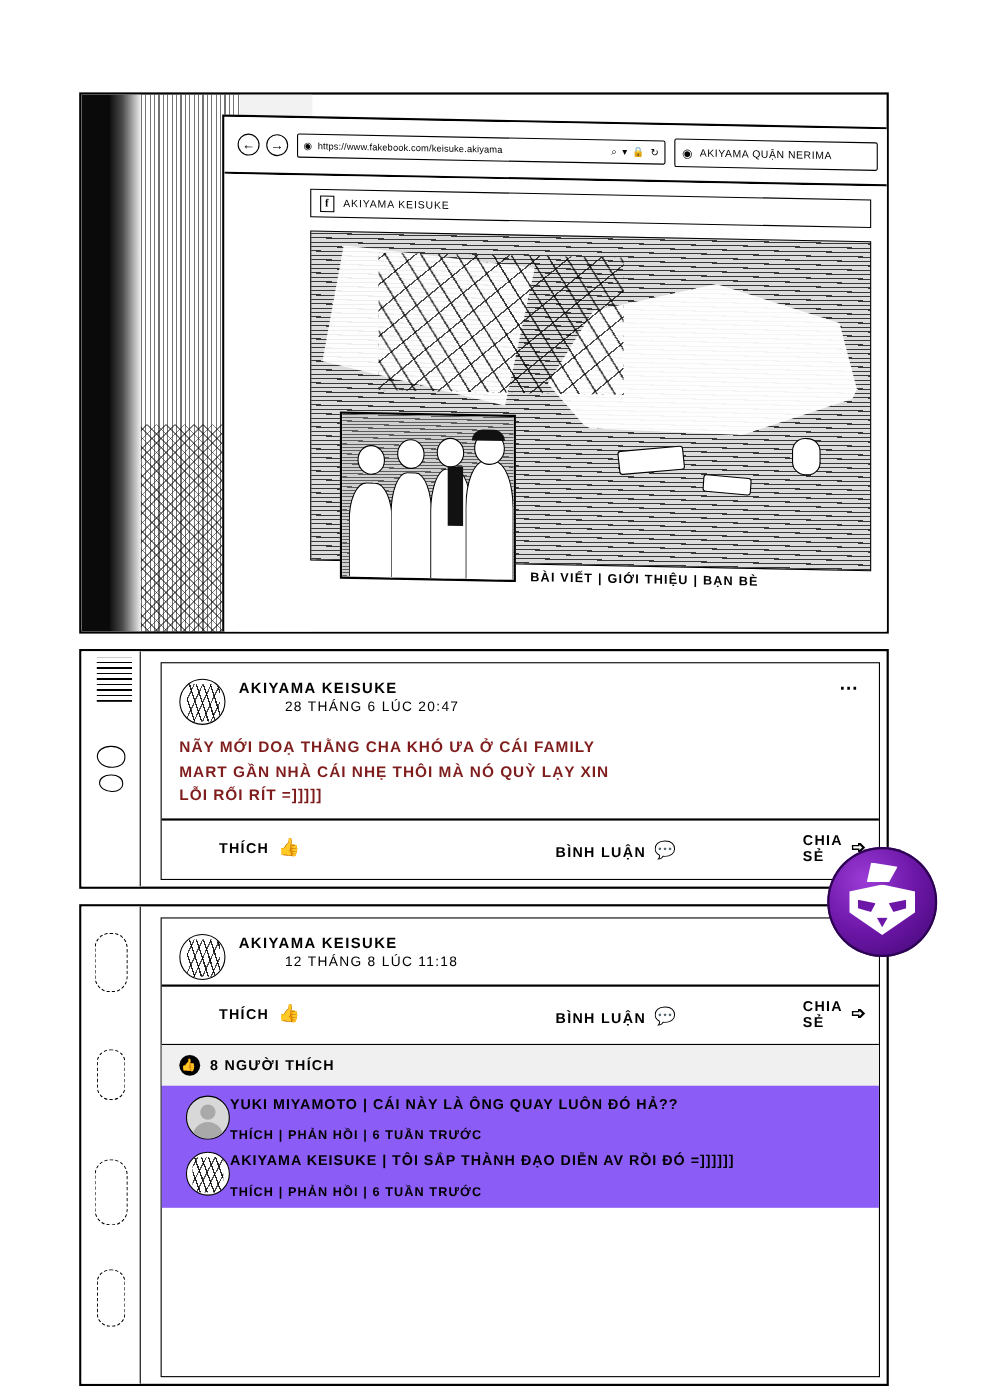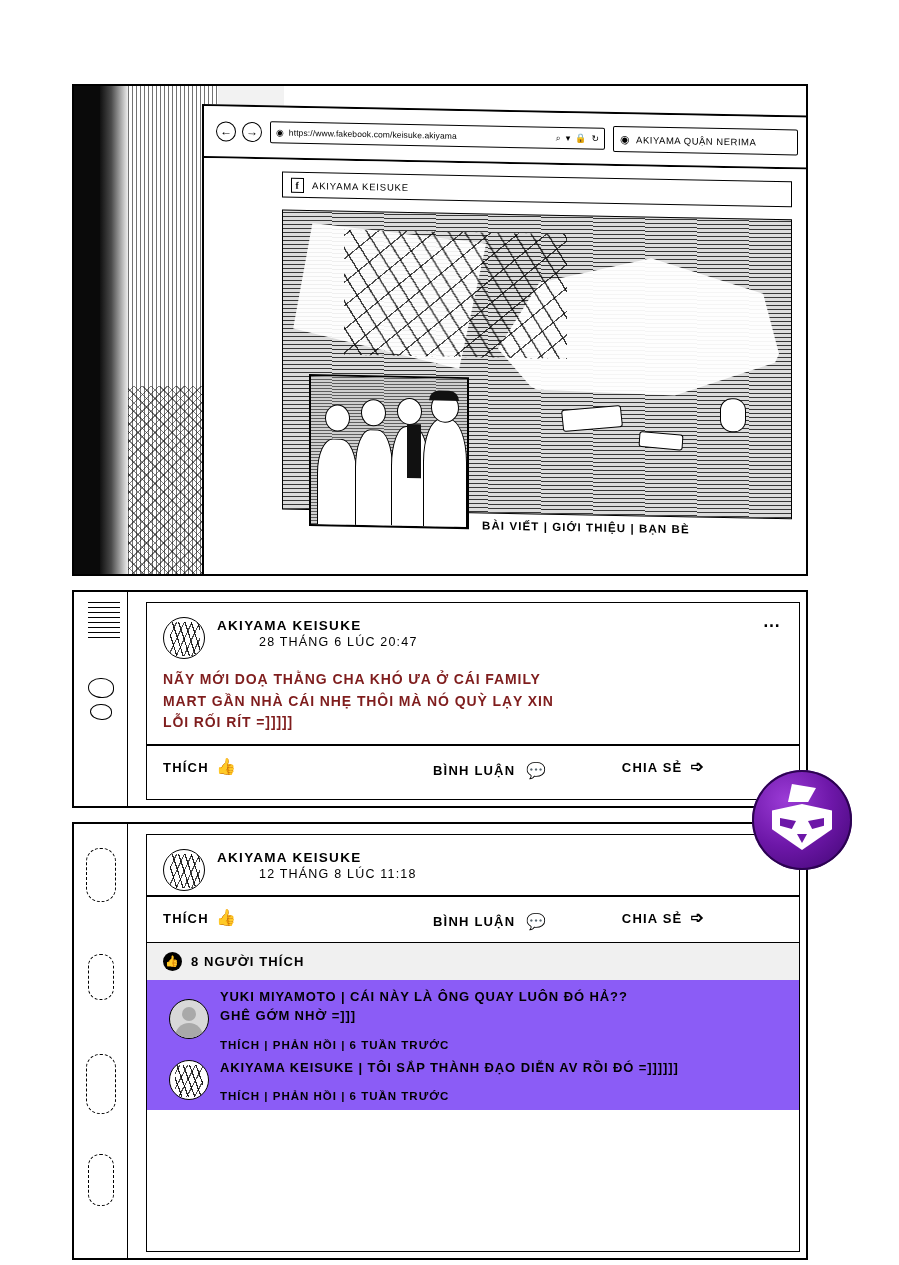--- a/index.html
+++ b/index.html
@@ -259,21 +259,21 @@
     padding: 6px 16px 10px 16px;
     font-size: 14px; letter-spacing: .9px; line-height: 1.55; color: #7f1d1d;
     font-weight: bold;
   }
   .divider { height: 1.5px; background: #000; margin: 0 0 0 0; }
   .actions {
     display: flex; align-items: center;
     padding: 10px 16px 12px 16px;
     font-size: 13px; letter-spacing: 1.2px; font-weight: bold; color: #000;
   }
-  .act { display: flex; align-items: center; gap: 8px; }
+  .act { display: flex; align-items: center; gap: 8px; margin-left: 36px; }
   .act.like { flex: 0 0 40%; }
   .act.comment { flex: 0 0 34%; }
   .act.share { flex: 1 1 auto; }
   .ico { font-size: 16px; line-height: 1; }
 
   
   .panel2 { left: 72px; top: 590px; width: 736px; height: 218px; }
 
   
   .panel3 { left: 72px; top: 822px; width: 736px; height: 438px; }
@@ -285,21 +285,21 @@
     font-size: 13px; letter-spacing: 1.1px; font-weight: bold;
   }
   .like-badge {
     width: 19px; height: 19px; border-radius: 50%;
     background: #000; color: #fff; font-size: 11px;
     display: flex; align-items: center; justify-content: center;
     flex: none;
   }
   .comments { background: #8b5cf6; padding: 0 0 8px 0; }
   .comment {
-    display: flex; gap: 11px;
+    display: flex; 
     padding: 7px 16px 0 22px;
     align-items: center;
   }
   .c-avatar {
     width: 40px; height: 40px; border-radius: 50%;
     border: 1.6px solid #000; background: #fff; position: relative; overflow: hidden; flex: none;
   }
   .c-avatar.sketch::before {
     content:"";
     position: absolute; left: 5px; top: 4px; width: 28px; height: 32px;
@@ -507,21 +507,20 @@
       </div>
 
       <div class="comments">
         <div class="comment">
           <div class="c-avatar blank">
             <div class="sh-head"></div>
             <div class="sh-body"></div>
           </div>
           <div class="c-content">
             <div class="c-text">YUKI MIYAMOTO | CÁI NÀY LÀ ÔNG QUAY LUÔN ĐÓ HẢ??</div>
-            <div class="c-text">GHÊ GỚM NHỜ =]]]</div>
             <div class="c-meta">THÍCH | PHẢN HỒI | 6 TUẦN TRƯỚC</div>
           </div>
         </div>
 
         <div class="comment">
           <div class="c-avatar sketch"></div>
           <div class="c-content">
             <div class="c-text">AKIYAMA KEISUKE | TÔI SẮP THÀNH ĐẠO DIỄN AV RỒI ĐÓ =]]]]]]</div>
             <div class="c-meta">THÍCH | PHẢN HỒI | 6 TUẦN TRƯỚC</div>
           </div>

